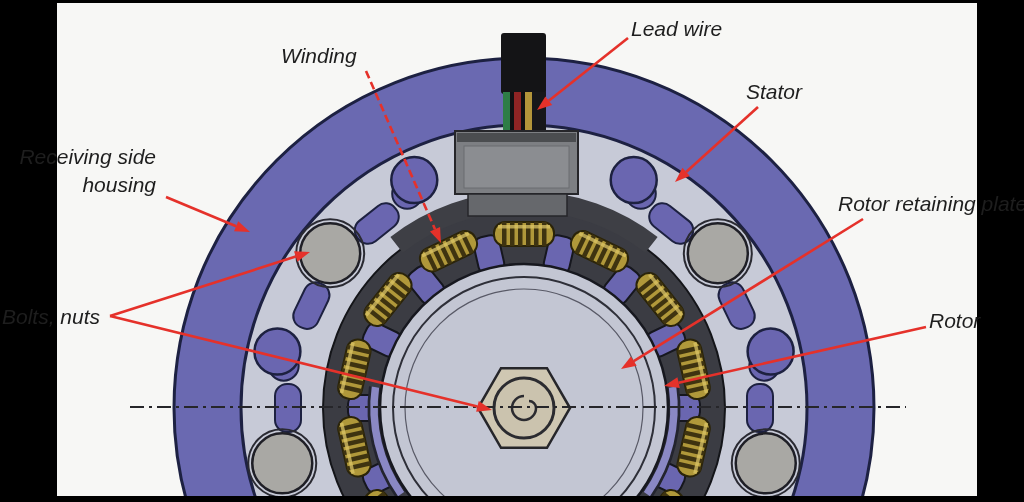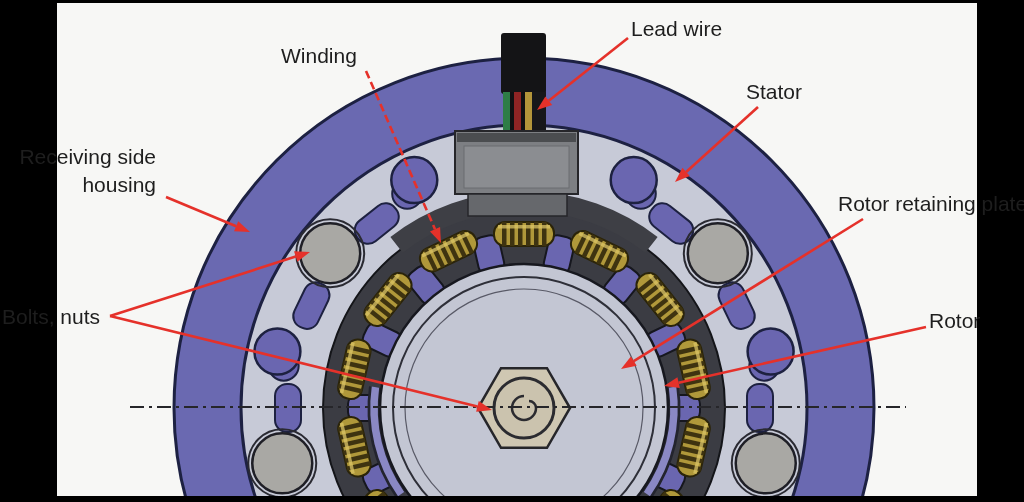--- a/index.html
+++ b/index.html
@@ -1,16 +1,16 @@
 <!DOCTYPE html>
 <html><head>
 <meta charset="utf-8">
 <style>
   html,body{margin:0;padding:0;background:#000;}
-  #screenshot-root{position:relative;width:1024px;height:502px;overflow:hidden;background:#1d4ed8;}
+  #screenshot-root{position:relative;width:1024px;height:502px;overflow:hidden;background:#1d4ed8;font-style:italic;}
   svg{display:block;}
   text{font-family:"Liberation Sans","DejaVu Sans",sans-serif;font-size:21px;fill:#1e1e1e;}
 </style>
 </head>
 <body>
 
 <div id="screenshot-root">
 <svg id="motor-svg" viewBox="0 0 1024 502" width="1024" height="502">
 
   <rect x="0" y="0" width="1024" height="502" fill="#f7f7f5"></rect>

